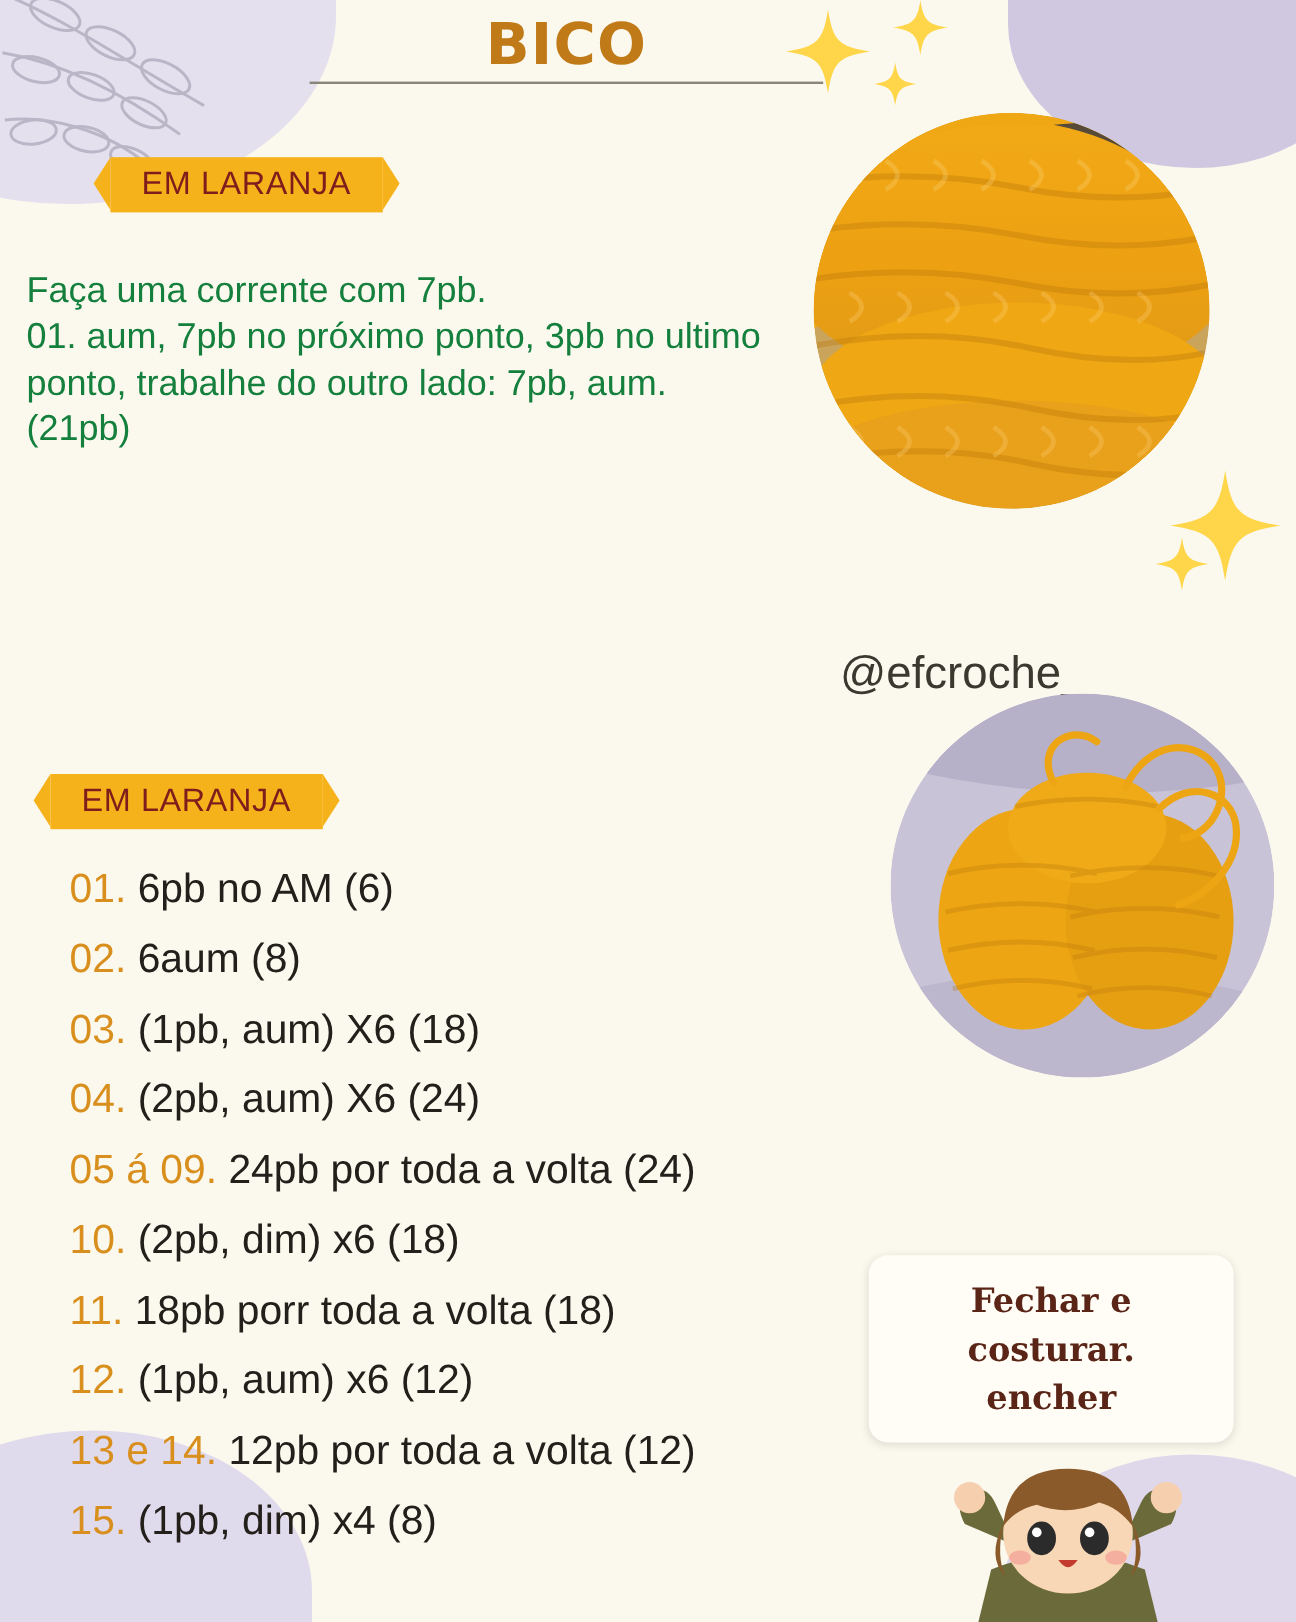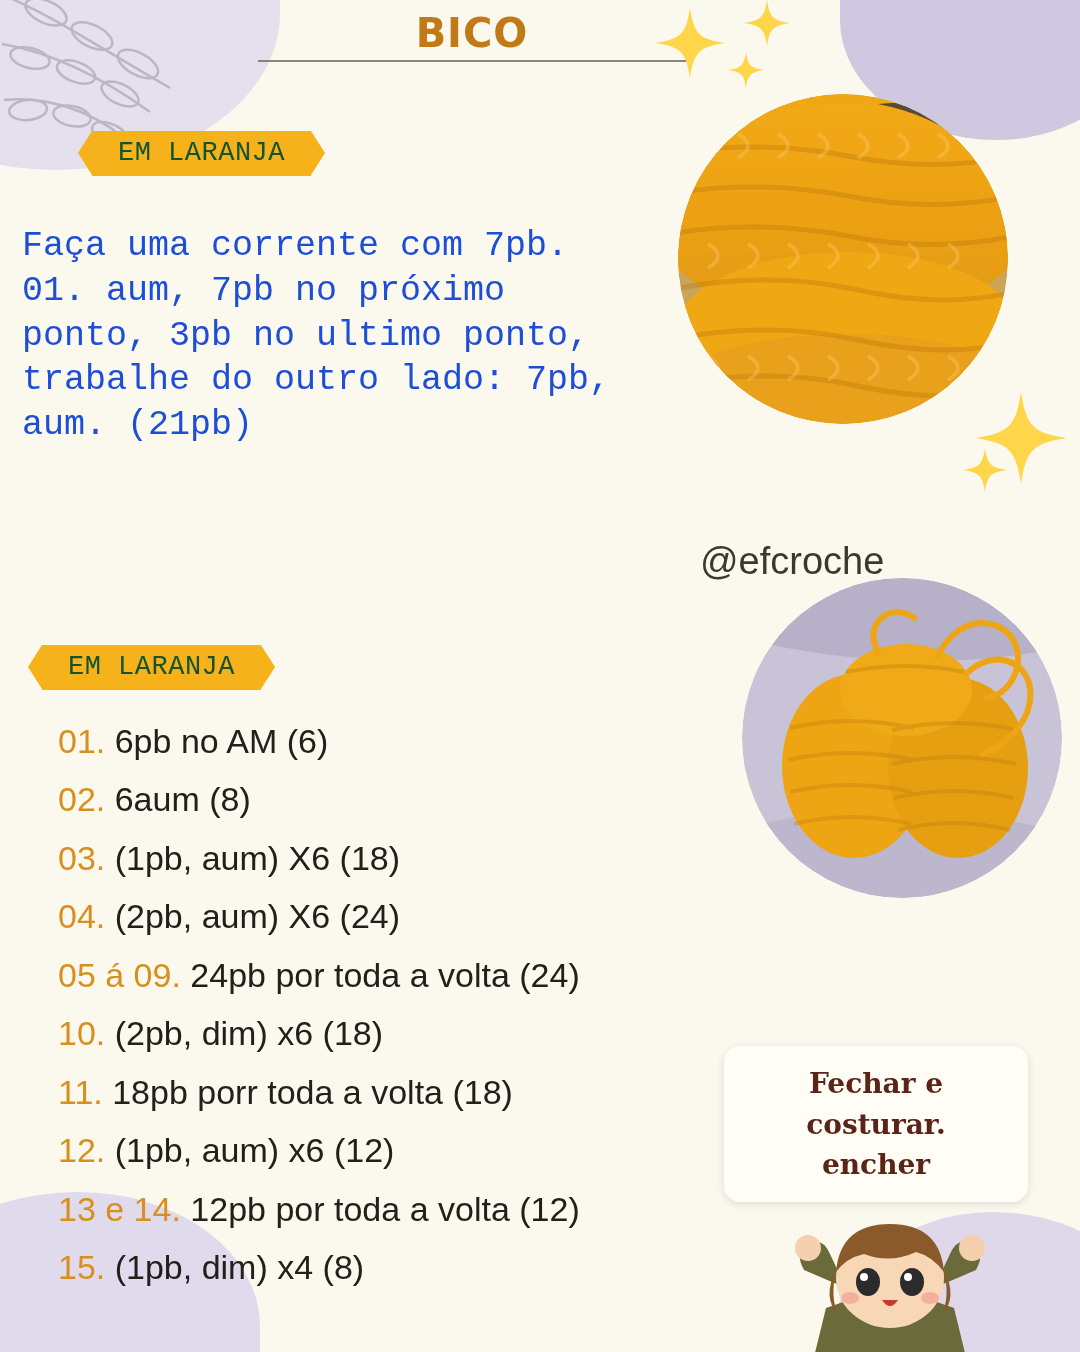--- a/index.html
+++ b/index.html
@@ -55,63 +55,63 @@
   
   .section-head {
     position: absolute;
     text-align: center;
   }
   .section-head .title {
     font-family: "DejaVu Sans", sans-serif;
     font-weight: bold;
     letter-spacing: 1px;
     color: #c07a18;
-    font-size: 40px;
+    font-size: 48px;
     line-height: 1.05;
   }
   .section-head .rule {
     margin: 6px auto 0;
     height: 2px;
     background: #8a8578;
     width: 100%;
   }
 
   
   .tag {
     position: absolute;
     background: #f6b21b;
-    color: #14532d;
+    color: #7f1d1d;
     font-size: 27px;
     letter-spacing: .5px;
     padding: 7px 26px 8px 26px;
-    font-family: Liberation Mono, monospace;
+    font-family: Liberation Sans, sans-serif;
     text-align: right;
   }
   .tag::before {
     content: "";
     position: absolute; left: -14px; top: 0;
     border-top: 22px solid transparent;
     border-bottom: 22px solid transparent;
     border-right: 14px solid #f6b21b;
   }
   .tag::after {
     content: "";
     position: absolute; right: -14px; top: 0;
     border-top: 22px solid transparent;
     border-bottom: 22px solid transparent;
     border-left: 14px solid #f6b21b;
   }
 
   
   .body-text {
     position: absolute;
-    font-size: 35px;
+    font-size: 30px;
     line-height: 1.28;
-    color: #1d4ed8;
-    font-family: Liberation Mono, monospace;
+    color: #15803d;
+    font-family: Liberation Sans, sans-serif;
   }
 
   .rows { position: absolute; }
   .row {
     font-size: 34px;
     line-height: 1.72;
     color: #23201c;
     white-space: nowrap;
   }
   .row .num { color: #d98f1d; }

